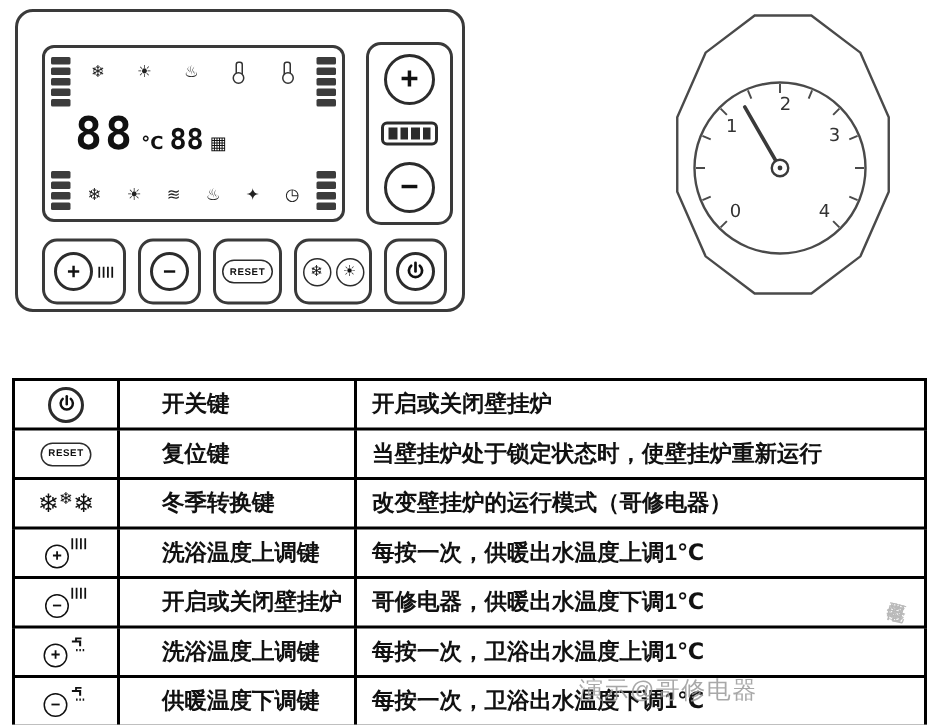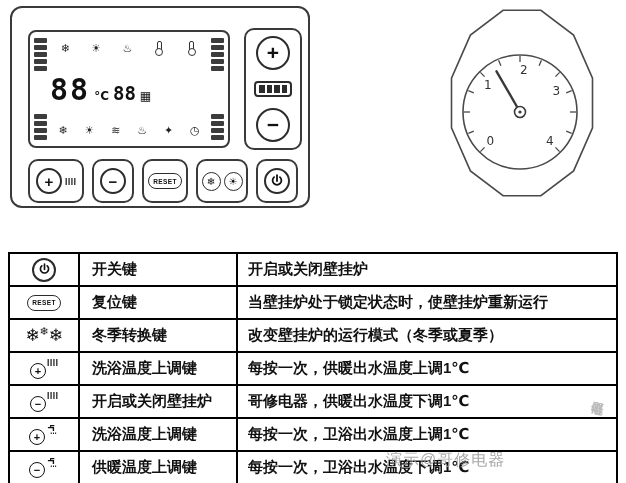--- a/index.html
+++ b/index.html
@@ -49,21 +49,21 @@
     display:flex;align-items:center;justify-content:center;font-size:6.5px;font-weight:700;letter-spacing:.4px;}
   .mini-svg{display:inline-block;vertical-align:top;}
   
   .dial{position:absolute;left:438px;top:0;}
   .dial text{font:12px "DejaVu Sans",sans-serif;fill:#333;}
   
   .func-table{position:absolute;left:8px;top:252px;width:610px;border-collapse:collapse;table-layout:fixed;}
   .func-table td{border:2px solid #000;height:29px;font-weight:700;font-size:15px;color:#111;
     overflow:hidden;white-space:nowrap;}
   .c-icon{text-align:center;}
-  .c-key{padding-left:12px;}
+  .c-key{padding-left:28px;}
   .c-desc{padding-left:10px;}
   .sf-big{font-size:17px;}
   .sf-small{font-size:11px;vertical-align:top;}
   .combo{display:inline-flex;align-items:flex-start;gap:1px;}
   .mini-circle{width:16px;height:16px;border:1.5px solid #111;border-radius:50%;box-sizing:border-box;
     display:flex;align-items:center;justify-content:center;font-size:11px;font-weight:700;margin-top:4px;}
   .combo .mini-svg{margin-top:-1px;}
   .kc-table{width:24px;height:24px;margin:0 auto;}
   
   .wm-main{position:absolute;left:386px;top:450px;font-size:16px;color:#9a9a9a;opacity:.85;
@@ -244,21 +244,21 @@
     <td class="c-key">复位键</td>
     <td class="c-desc">当壁挂炉处于锁定状态时，使壁挂炉重新运行</td>
   </tr>
   <tr>
     <td class="c-icon">
       <span>
         <span class="sf-big">❄</span><span class="sf-small">❄</span><span class="sf-big">❄</span>
       </span>
     </td>
     <td class="c-key">冬季转换键</td>
-    <td class="c-desc">改变壁挂炉的运行模式（冬季或夏季）</td>
+    <td class="c-desc">改变壁挂炉的运行模式（哥修电器）</td>
   </tr>
   <tr>
     <td class="c-icon">
       <span class="combo">
         <span class="mini-circle">+</span>
         <svg class="mini-svg" width="11" height="9">
               <use href="#ic-rad"></use>
             </svg>
       </span>
     </td>
@@ -291,20 +291,20 @@
   </tr>
   <tr>
     <td class="c-icon">
       <span class="combo">
         <span class="mini-circle">−</span>
         <svg class="mini-svg" width="13" height="11">
               <use href="#ic-tap"></use>
             </svg>
       </span>
     </td>
-    <td class="c-key">供暖温度上调键</td>
+    <td class="c-key">供暖温度下调键</td>
     <td class="c-desc">每按一次，卫浴出水温度下调1℃</td>
   </tr>
 </tbody>
   </table>
 
 <div class="wm-main">演示@哥修电器</div>
 <div class="wm-side">哥修电器</div>
 
 </body></html>

